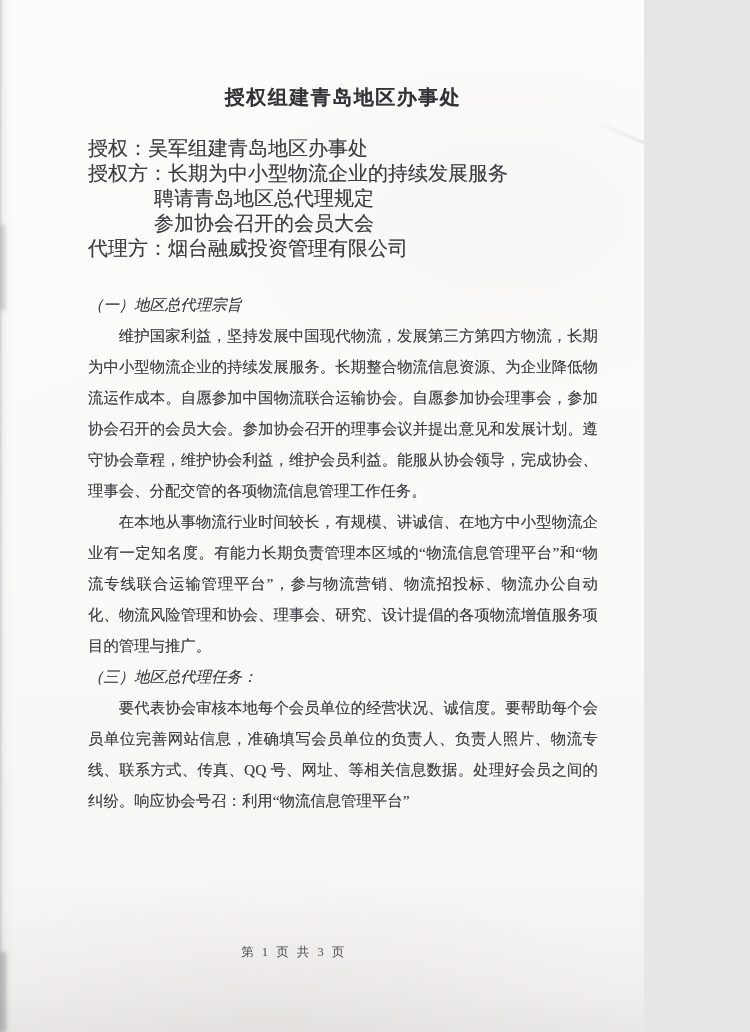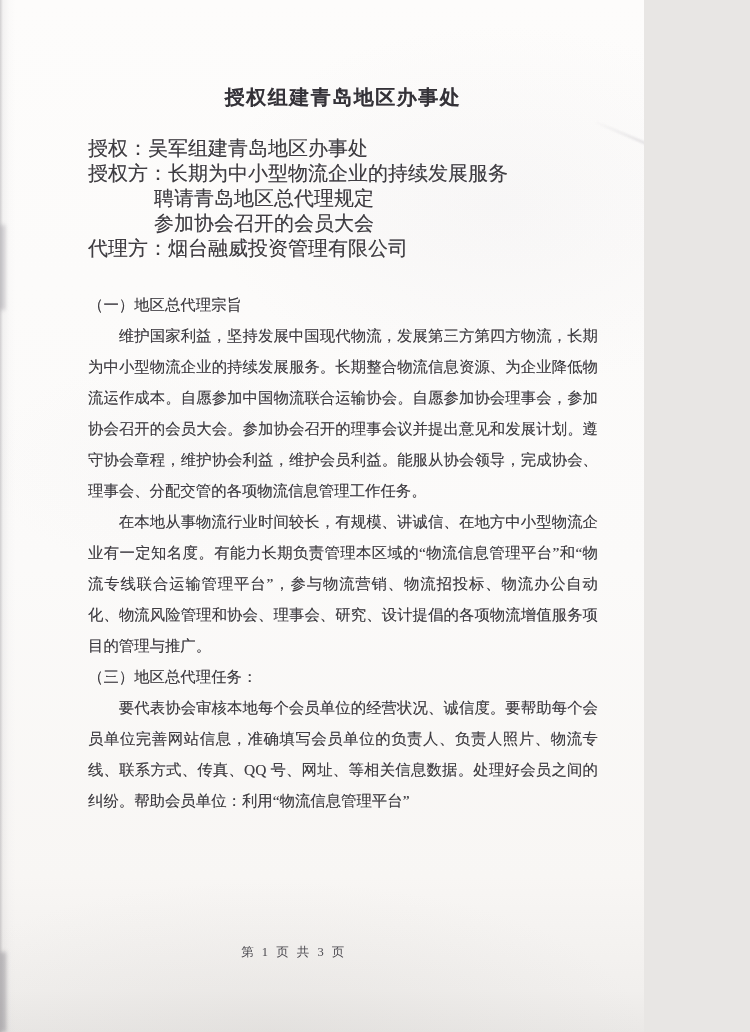--- a/index.html
+++ b/index.html
@@ -54,21 +54,21 @@
     line-height: 25px;
   }
   .hline.indent { padding-left: 66px; }
   .body-text {
     margin-top: 28px;
     font-size: 15.4px;
     line-height: 31px;
     text-align: justify;
   }
   .para { margin: 0; text-indent: 2em; }
-  .sec-heading { text-indent: 0; }
+  .sec-heading { text-indent: 0; font-style: italic; }
   .footer {
     position: absolute;
     left: 0; top: 944px;
     width: 100%;
     text-align: center;
     font-size: 12.5px;
     letter-spacing: 2.5px;
     color: #4a484e;
     transform: translateX(-28px);
   }
@@ -102,21 +102,21 @@
         <div class="sec-heading">（一）地区总代理宗旨</div>
         <p class="para">维护国家利益，坚持发展中国现代物流，发展第三方第四方物流，长期为中小型物流企业的持续发展服务。长期整合物流信息资源、为企业降低物流运作成本。自愿参加中国物流联合运输协会。自愿参加协会理事会，参加协会召开的会员大会。参加协会召开的理事会议并提出意见和发展计划。遵守协会章程，维护协会利益，维护会员利益。能服从协会领导，完成协会、理事会、分配交管的各项物流信息管理工作任务。</p>
       </section>
 
       <section>
         <p class="para">在本地从事物流行业时间较长，有规模、讲诚信、在地方中小型物流企业有一定知名度。有能力长期负责管理本区域的“物流信息管理平台”和“物流专线联合运输管理平台”，参与物流营销、物流招投标、物流办公自动化、物流风险管理和协会、理事会、研究、设计提倡的各项物流增值服务项目的管理与推广。</p>
       </section>
 
       <section>
         <div class="sec-heading">（三）地区总代理任务：</div>
-        <p class="para">要代表协会审核本地每个会员单位的经营状况、诚信度。要帮助每个会员单位完善网站信息，准确填写会员单位的负责人、负责人照片、物流专线、联系方式、传真、QQ 号、网址、等相关信息数据。处理好会员之间的纠纷。帮助会员单位：利用“物流信息管理平台”</p>
+        <p class="para">要代表协会审核本地每个会员单位的经营状况、诚信度。要帮助每个会员单位完善网站信息，准确填写会员单位的负责人、负责人照片、物流专线、联系方式、传真、QQ 号、网址、等相关信息数据。处理好会员之间的纠纷。响应协会号召：利用“物流信息管理平台”</p>
       </section>
 
     </div>
   </div>
 
   <div class="footer">第 1 页 共 3 页</div>
 
 </div>
 
 </body></html>

